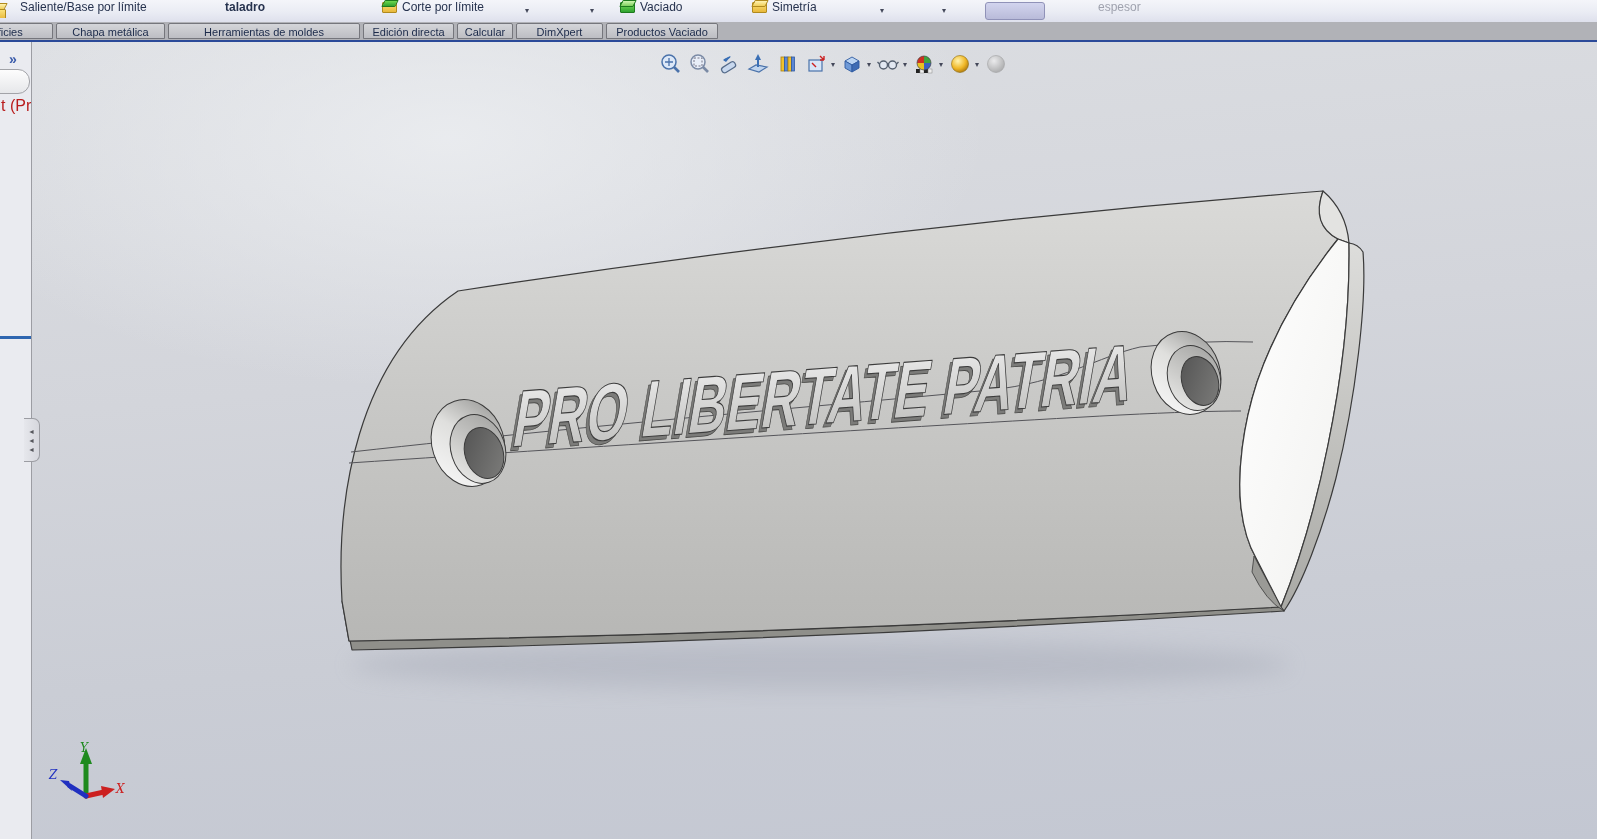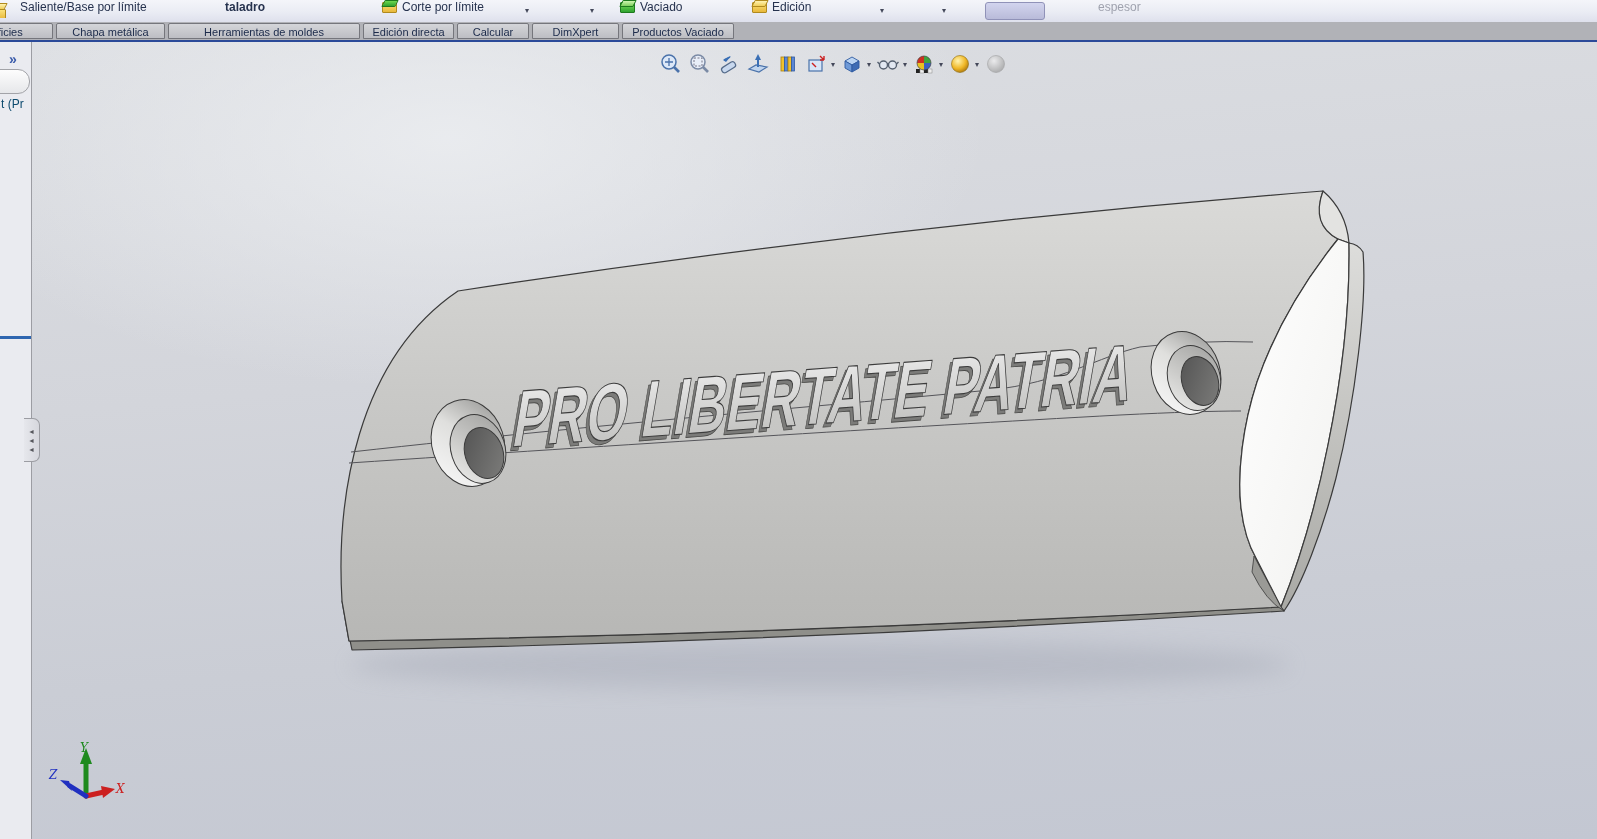--- a/index.html
+++ b/index.html
@@ -41,21 +41,21 @@
     background:
       radial-gradient(ellipse 900px 420px at 28% 12%, rgba(236,238,241,.85) 0%, rgba(236,238,241,0) 60%),
       linear-gradient(175deg,#DCDEE2 0%,#D3D5DB 40%,#CACDD5 70%,#C3C7D2 100%);}
   svg.scene{position:absolute;left:0;top:0;z-index:1;pointer-events:none;}
   
   .left-strip{position:absolute;left:0;top:42px;width:31px;height:797px;z-index:4;
     background:#EAEBF0;border-right:1px solid #9C9DA3;}
   .chevron{position:absolute;left:9px;top:9px;font-size:14px;font-weight:bold;color:#3A5BAA;cursor:pointer;}
   .root-pill{position:absolute;left:-16px;top:27px;width:44px;height:23px;border-radius:12px;
     background:linear-gradient(180deg,#FDFDFD,#E6E7EA);border:1px solid #A2A3A8;}
-  .tree-snippet{position:absolute;left:1px;top:55px;width:30px;overflow:hidden;font-size:12px;color:#0c4a6e;white-space:nowrap;}
+  .tree-snippet{position:absolute;left:1px;top:55px;width:30px;overflow:hidden;font-size:16px;color:#b91c1c;white-space:nowrap;}
   .blue-divider{position:absolute;left:0;top:294px;width:31px;height:3px;background:#2F66B0;}
   .splitter{position:absolute;left:24px;top:376px;width:15px;height:42px;
     background:linear-gradient(90deg,#E6E7EC,#D6D7DD);border:1px solid #9C9DA3;border-left:none;
     border-radius:0 7px 7px 0;display:flex;flex-direction:column;align-items:center;justify-content:center;
     gap:2px;cursor:pointer;}
   .splitter span{font-size:7px;line-height:7px;color:#55565c;}
   
   .headsup{position:absolute;left:658px;top:50px;height:28px;display:flex;align-items:center;gap:3px;z-index:3;}
   .hicon{width:26px;height:26px;display:flex;align-items:center;justify-content:center;cursor:pointer;}
   .hdrop{font-size:8px;color:#44485a;margin:0 1px 0 -1px;cursor:pointer;}
@@ -194,37 +194,37 @@
         <span class="base"></span>
         <span class="top"></span>
       </span>
     <span>Vaciado</span>
   </div>
   <div class="cmd-item" style="left:752px;">
     <span class="ic box-ic yellow">
         <span class="base"></span>
         <span class="top"></span>
       </span>
-    <span>Edición</span>
+    <span>Simetría</span>
   </div>
   <span class="drop" style="left:880px;">▾</span>
   <span class="drop" style="left:942px;">▾</span>
   <span class="mini-input"></span>
   <div class="cmd-item disabled" style="left:1098px;">
     <span>espesor</span>
   </div>
 </div>
 
 <div class="tab-bar">
   <div class="tab-row">
     <div class="tab" style="width:115px">Superficies</div>
     <div class="tab" style="width:109px">Chapa metálica</div>
     <div class="tab" style="width:192px">Herramientas de moldes</div>
     <div class="tab" style="width:91px">Edición directa</div>
-    <div class="tab" style="width:72px">Calcular</div>
+    <div class="tab" style="width:56px">Calcular</div>
     <div class="tab" style="width:87px">DimXpert</div>
     <div class="tab" style="width:112px">Productos Vaciado</div>
   </div>
 </div>
 
 <div class="left-strip">
   <span class="chevron">»</span>
   <span class="root-pill"></span>
   <span class="tree-snippet">t (Pr</span>
   <span class="blue-divider"></span>

